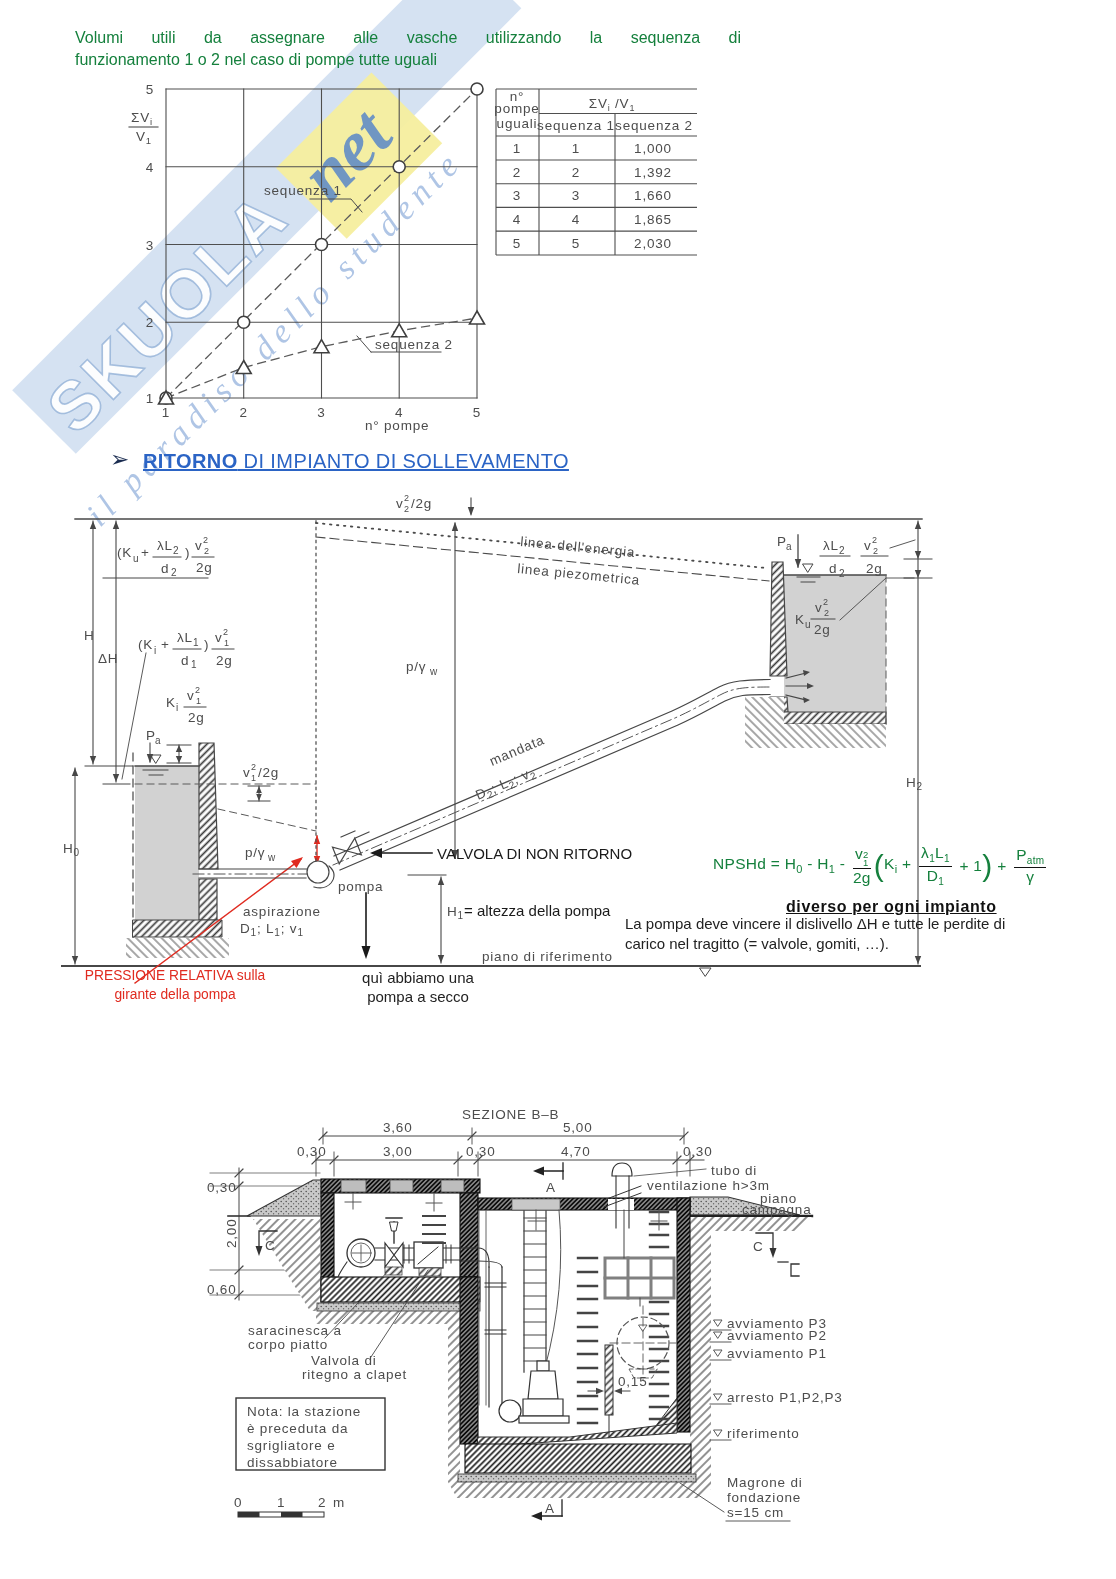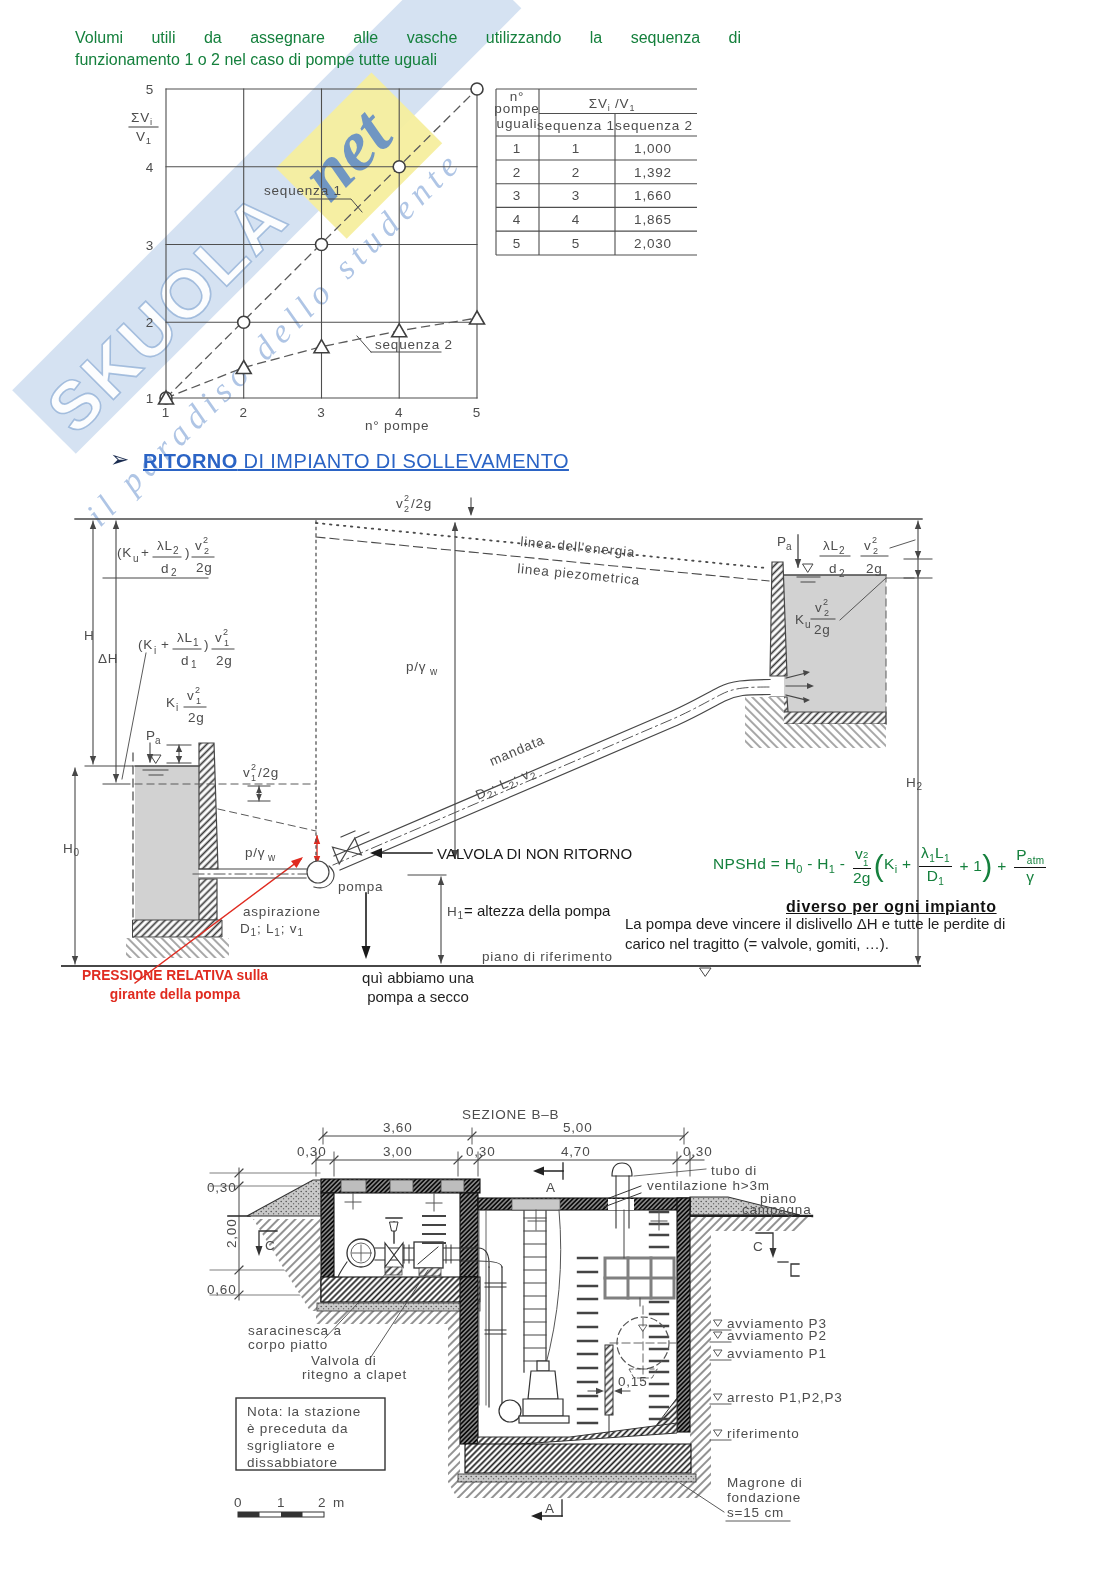--- a/index.html
+++ b/index.html
@@ -552,21 +552,21 @@
 
 <div class="txt" style="left:75px;top:27px;width:666px;color:#15803d;font-size:16px;line-height:22px;">
 <div style="text-align:justify;text-align-last:justify;">Volumi&nbsp;utili&nbsp;da&nbsp;assegnare&nbsp;alle&nbsp;vasche&nbsp;utilizzando&nbsp;la&nbsp;sequenza&nbsp;di</div>
 <div>funzionamento 1 o 2 nel caso di pompe tutte uguali</div>
 </div>
 
 <div class="txt" style="left:110px;top:449px;font-size:23px;color:#1a2c50;">➢</div>
 <div class="txt blue" style="left:143px;top:451px;font-size:20px;letter-spacing:0.4px;"><span style="text-decoration:underline;"><b>RITORNO</b> DI IMPIANTO DI SOLLEVAMENTO</span></div>
 
 
-<div class="txt red" style="left:55px;top:966px;width:240px;text-align:center;font-size:13.8px;line-height:19px;font-weight:bold;">PRESSIONE RELATIVA sulla<br>girante della pompa</div>
+<div class="txt red" style="left:55px;top:966px;width:240px;text-align:center;font-size:13.8px;line-height:19px;">PRESSIONE RELATIVA sulla<br>girante della pompa</div>
 <div class="txt" style="left:338px;top:968px;width:160px;text-align:center;font-size:15px;line-height:19px;">quì abbiamo una<br>pompa a secco</div>
 <div class="txt" style="left:625px;top:914px;width:400px;font-size:15px;line-height:20px;">La pompa deve vincere il dislivello ΔH e tutte le perdite di<br>carico nel tragitto (= valvole, gomiti, …).</div>
 
 <div class="txt" id="npsh" style="left:713px;top:845px;font-size:15.5px;letter-spacing:0.3px;color:#15803d;">
 <span style="vertical-align:middle;">NPSHd = H<sub style="font-size:11px;">0</sub> - H<sub style="font-size:11px;">1</sub> - </span><span class="frac"><span class="ft">v<span class="st">
             <span>2</span>
             <span>1</span>
           </span></span><span class="fb">2g</span></span><span style="font-size:30px;vertical-align:middle;font-weight:300;">(</span><span style="vertical-align:middle;">K<sub style="font-size:11px;">i</sub> + </span><span class="frac"><span class="ft">λ<sub>1</sub>L<sub>1</sub></span><span class="fb">D<sub>1</sub></span></span><span style="vertical-align:middle;"> + 1</span><span style="font-size:30px;vertical-align:middle;font-weight:300;">)</span><span style="vertical-align:middle;"> + </span><span class="frac"><span class="ft">P<sub>atm</sub></span><span class="fb">γ</span></span>
 </div>
 <div class="txt" style="left:786px;top:897px;font-size:16px;letter-spacing:0.6px;color:#111;text-decoration:underline;font-weight:bold;">diverso per ogni impianto</div>

